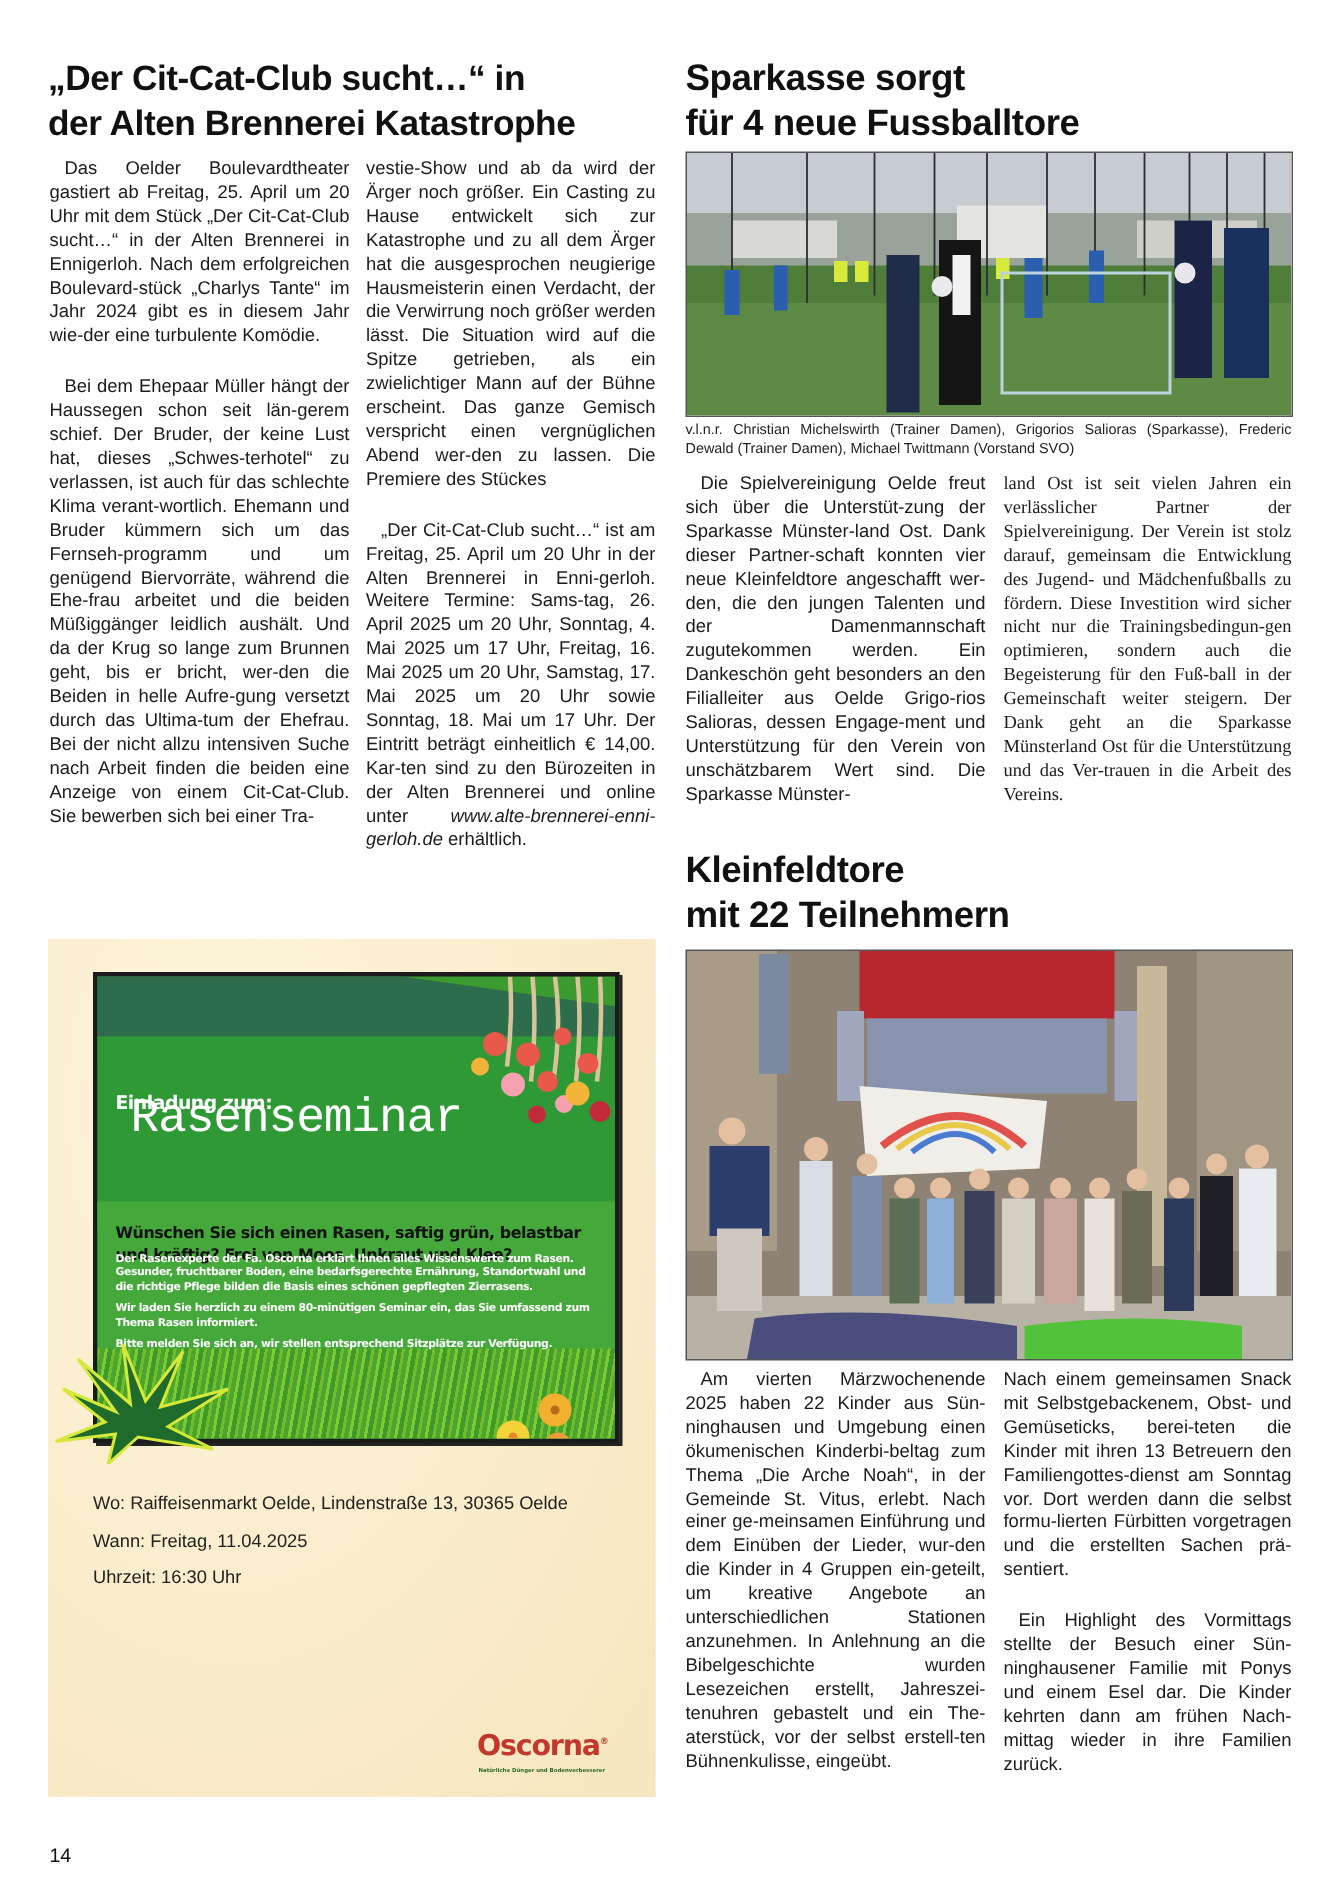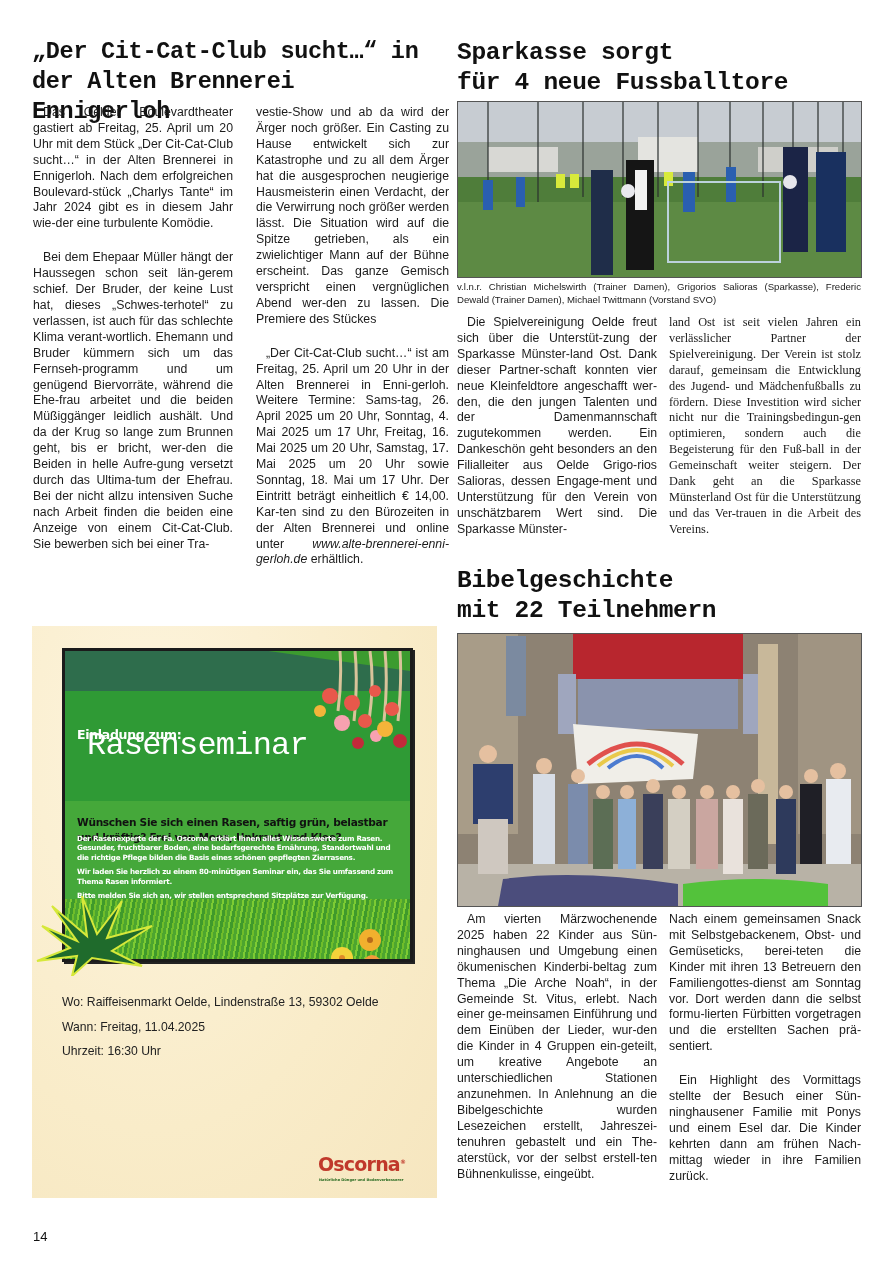--- a/index.html
+++ b/index.html
@@ -1,17 +1,17 @@
 <!DOCTYPE html>
 <html><head>
 <meta charset="utf-8">
 <style>
   html, body { margin:0; padding:0; background:#ffffff; }
   body { width:892px; height:1262px; position:relative; overflow:hidden; color:#1a1a1a; }
-  .headline { position:absolute; font-family:Liberation Mono, monospace; font-weight:bold; color:#111; line-height:30px; letter-spacing:-0.3px; }
+  .headline { position:absolute; font-family:Liberation Sans, sans-serif; font-weight:bold; color:#111; line-height:30px; letter-spacing:-0.3px; }
   .col { position:absolute; font-family:"Liberation Sans",sans-serif; font-size:12.3px; line-height:15.9px; text-align:justify; hyphens:manual; color:#1b1b1b; }
   .col p { margin:0; text-indent:10px; }
   .col p.gap { margin-top:18px; }
   .col p.noindent { text-indent:0; }
   .col em { font-style:italic; }
   .caption { position:absolute; font-family:"Liberation Sans",sans-serif; font-size:9.6px; line-height:12.5px; color:#222; text-align:justify; }
   .photo { position:absolute; border:1px solid #555; overflow:hidden; }
   .page-num { position:absolute; left:33px; top:1229px; font-family:"Liberation Sans",sans-serif; font-size:13px; color:#111; }
 
   
@@ -32,29 +32,29 @@
   .ad-info { position:absolute; left:30px; top:364px; font-family:"Liberation Sans",sans-serif; font-size:12.2px; color:#222; line-height:24.5px; }
   .ad-logo { position:absolute; left:286px; top:527px; font-family:"DejaVu Sans",sans-serif; font-weight:bold; font-size:19px; color:#c0392b; letter-spacing:-0.8px; }
   .ad-logo sup { font-size:6px; }
   .ad-logo-sub { position:absolute; left:287px; top:552px; font-family:"DejaVu Sans",sans-serif; font-size:3.6px; color:#2a6b22; font-weight:bold; white-space:nowrap; }
 </style>
 </head>
 <body>
 
 <div class="headline" style="left:32px; top:37px; width:410px; font-size:23.5px;">
   <div>„Der Cit-Cat-Club sucht…“ in</div>
-  <div>der Alten Brennerei Ennigerloh</div>
+  <div>der Alten Brennerei Katastrophe</div>
 </div>
 
 <div class="col" style="left:33px; top:105px; width:200px;">
   <p>Das Oelder Boulevardtheater gastiert ab Freitag, 25. April um 20 Uhr mit dem Stück „Der Cit-Cat-Club sucht…“ in der Alten Brennerei in Ennigerloh. Nach dem erfolgreichen Boulevard-stück „Charlys Tante“ im Jahr 2024 gibt es in diesem Jahr wie-der eine turbulente Komödie.</p>
   <p class="gap">Bei dem Ehepaar Müller hängt der Haussegen schon seit län-gerem schief. Der Bruder, der keine Lust hat, dieses „Schwes-terhotel“ zu verlassen, ist auch für das schlechte Klima verant-wortlich. Ehemann und Bruder kümmern sich um das Fernseh-programm und um genügend Biervorräte, während die Ehe-frau arbeitet und die beiden Müßiggänger leidlich aushält. Und da der Krug so lange zum Brunnen geht, bis er bricht, wer-den die Beiden in helle Aufre-gung versetzt durch das Ultima-tum der Ehefrau. Bei der nicht allzu intensiven Suche nach Arbeit finden die beiden eine Anzeige von einem Cit-Cat-Club. Sie bewerben sich bei einer Tra-</p>
 </div>
 
-<div class="col" style="left:256px; top:105px; width:193px;">
+<div class="col" style="left:244px; top:105px; width:193px;">
   <p class="noindent">vestie-Show und ab da wird der Ärger noch größer. Ein Casting zu Hause entwickelt sich zur Katastrophe und zu all dem Ärger hat die ausgesprochen neugierige Hausmeisterin einen Verdacht, der die Verwirrung noch größer werden lässt. Die Situation wird auf die Spitze getrieben, als ein zwielichtiger Mann auf der Bühne erscheint. Das ganze Gemisch verspricht einen vergnüglichen Abend wer-den zu lassen. Die Premiere des Stückes</p>
   <p class="gap"><span>„Der Cit-Cat-Club sucht…“ ist am Freitag, 25. April um 20 Uhr in der Alten Brennerei in Enni-gerloh. Weitere Termine: Sams-tag, 26. April 2025 um 20 Uhr, Sonntag, 4. Mai 2025 um 17 Uhr, Freitag, 16. Mai 2025 um 20 Uhr, Samstag, 17. Mai 2025 um 20 Uhr sowie Sonntag, 18. Mai um 17 Uhr. Der Eintritt beträgt einheitlich € 14,00. Kar-ten sind zu den Bürozeiten in der Alten Brennerei und online unter</span> <em>www.alte-brennerei-enni-gerloh.de</em><span> erhältlich.</span></p>
 </div>
 
 <div class="headline" style="left:457px; top:38px; width:410px; font-size:24.5px;">
   <div>Sparkasse sorgt</div>
   <div>für 4 neue Fussballtore</div>
 </div>
 
 <div class="photo" style="left:457px; top:101px; width:403px; height:175px;">
@@ -103,21 +103,21 @@
 <div class="caption" style="left:457px; top:281px; width:404px;">v.l.n.r. Christian Michelswirth (Trainer Damen), Grigorios Salioras (Sparkasse), Frederic Dewald (Trainer Damen), Michael Twittmann (Vorstand SVO)</div>
 
 <div class="col" style="left:457px; top:315px; width:200px;">
   <p>Die Spielvereinigung Oelde freut sich über die Unterstüt-zung der Sparkasse Münster-land Ost. Dank dieser Partner-schaft konnten vier neue Kleinfeldtore angeschafft wer-den, die den jungen Talenten und der Damenmannschaft zugutekommen werden. Ein Dankeschön geht besonders an den Filialleiter aus Oelde Grigo-rios Salioras, dessen Engage-ment und Unterstützung für den Verein von unschätzbarem Wert sind. Die Sparkasse Münster-</p>
 </div>
 <div class="col" style="left:669px; top:315px; width:192px;font-family:Liberation Serif, serif;">
   <p class="noindent">land Ost ist seit vielen Jahren ein verlässlicher Partner der Spielvereinigung. Der Verein ist stolz darauf, gemeinsam die Entwicklung des Jugend- und Mädchenfußballs zu fördern. Diese Investition wird sicher nicht nur die Trainingsbedingun-gen optimieren, sondern auch die Begeisterung für den Fuß-ball in der Gemeinschaft weiter steigern. Der Dank geht an die Sparkasse Münsterland Ost für die Unterstützung und das Ver-trauen in die Arbeit des Vereins.</p>
 </div>
 
 <div class="headline" style="left:457px; top:566px; width:410px; font-size:24.5px;">
-  <div>Bibelgeschichte</div>
+  <div>Kleinfeldtore</div>
   <div>mit 22 Teilnehmern</div>
 </div>
 
 <div class="photo" style="left:457px; top:633px; width:403px; height:272px;">
   <svg width="403" height="272" viewBox="0 0 403 272">
     <rect x="0" y="0" width="403" height="272" fill="#8d8273"></rect>
     <rect x="0" y="0" width="60" height="200" fill="#a89c88"></rect>
     <rect x="340" y="0" width="63" height="200" fill="#a09482"></rect>
     <rect x="48" y="2" width="20" height="80" fill="#7b8aa0"></rect>
     <rect x="115" y="0" width="170" height="45" fill="#b8262e"></rect>
@@ -225,21 +225,21 @@
         <circle cx="50" cy="14" r="11" fill="#f2b02e"></circle>
         <circle cx="52" cy="38" r="9" fill="#f39a3a"></circle>
       <circle cx="22" cy="32" r="3" fill="#e08a2a"></circle>
         <circle cx="50" cy="14" r="3" fill="#b96a1a"></circle>
     </svg>
   </div>
   <svg class="ad-plant" viewBox="0 0 130 80">
     <path d="M10,30 L45,45 L20,10 L55,40 L50,0 L65,38 L90,5 L75,42 L120,30 L80,55 L110,70 L60,62 L40,80 L45,60 L5,65 L38,52 Z" fill="#1f6b2c" stroke="#d6e83a" stroke-width="2"></path>
   </svg>
   <div class="ad-info">
-    <div>Wo: Raiffeisenmarkt Oelde, Lindenstraße 13, 59302 Oelde</div>
+    <div>Wo: Raiffeisenmarkt Oelde, Lindenstraße 13, 30365 Oelde</div>
     <div>Wann: Freitag, 11.04.2025</div>
     <div>Uhrzeit: 16:30 Uhr</div>
   </div>
   <div class="ad-logo"><span>Oscorna</span><sup>®</sup></div>
   <div class="ad-logo-sub">Natürliche Dünger und Bodenverbesserer</div>
 </div>
 
 <div class="page-num">14</div>
 
 </body></html>

